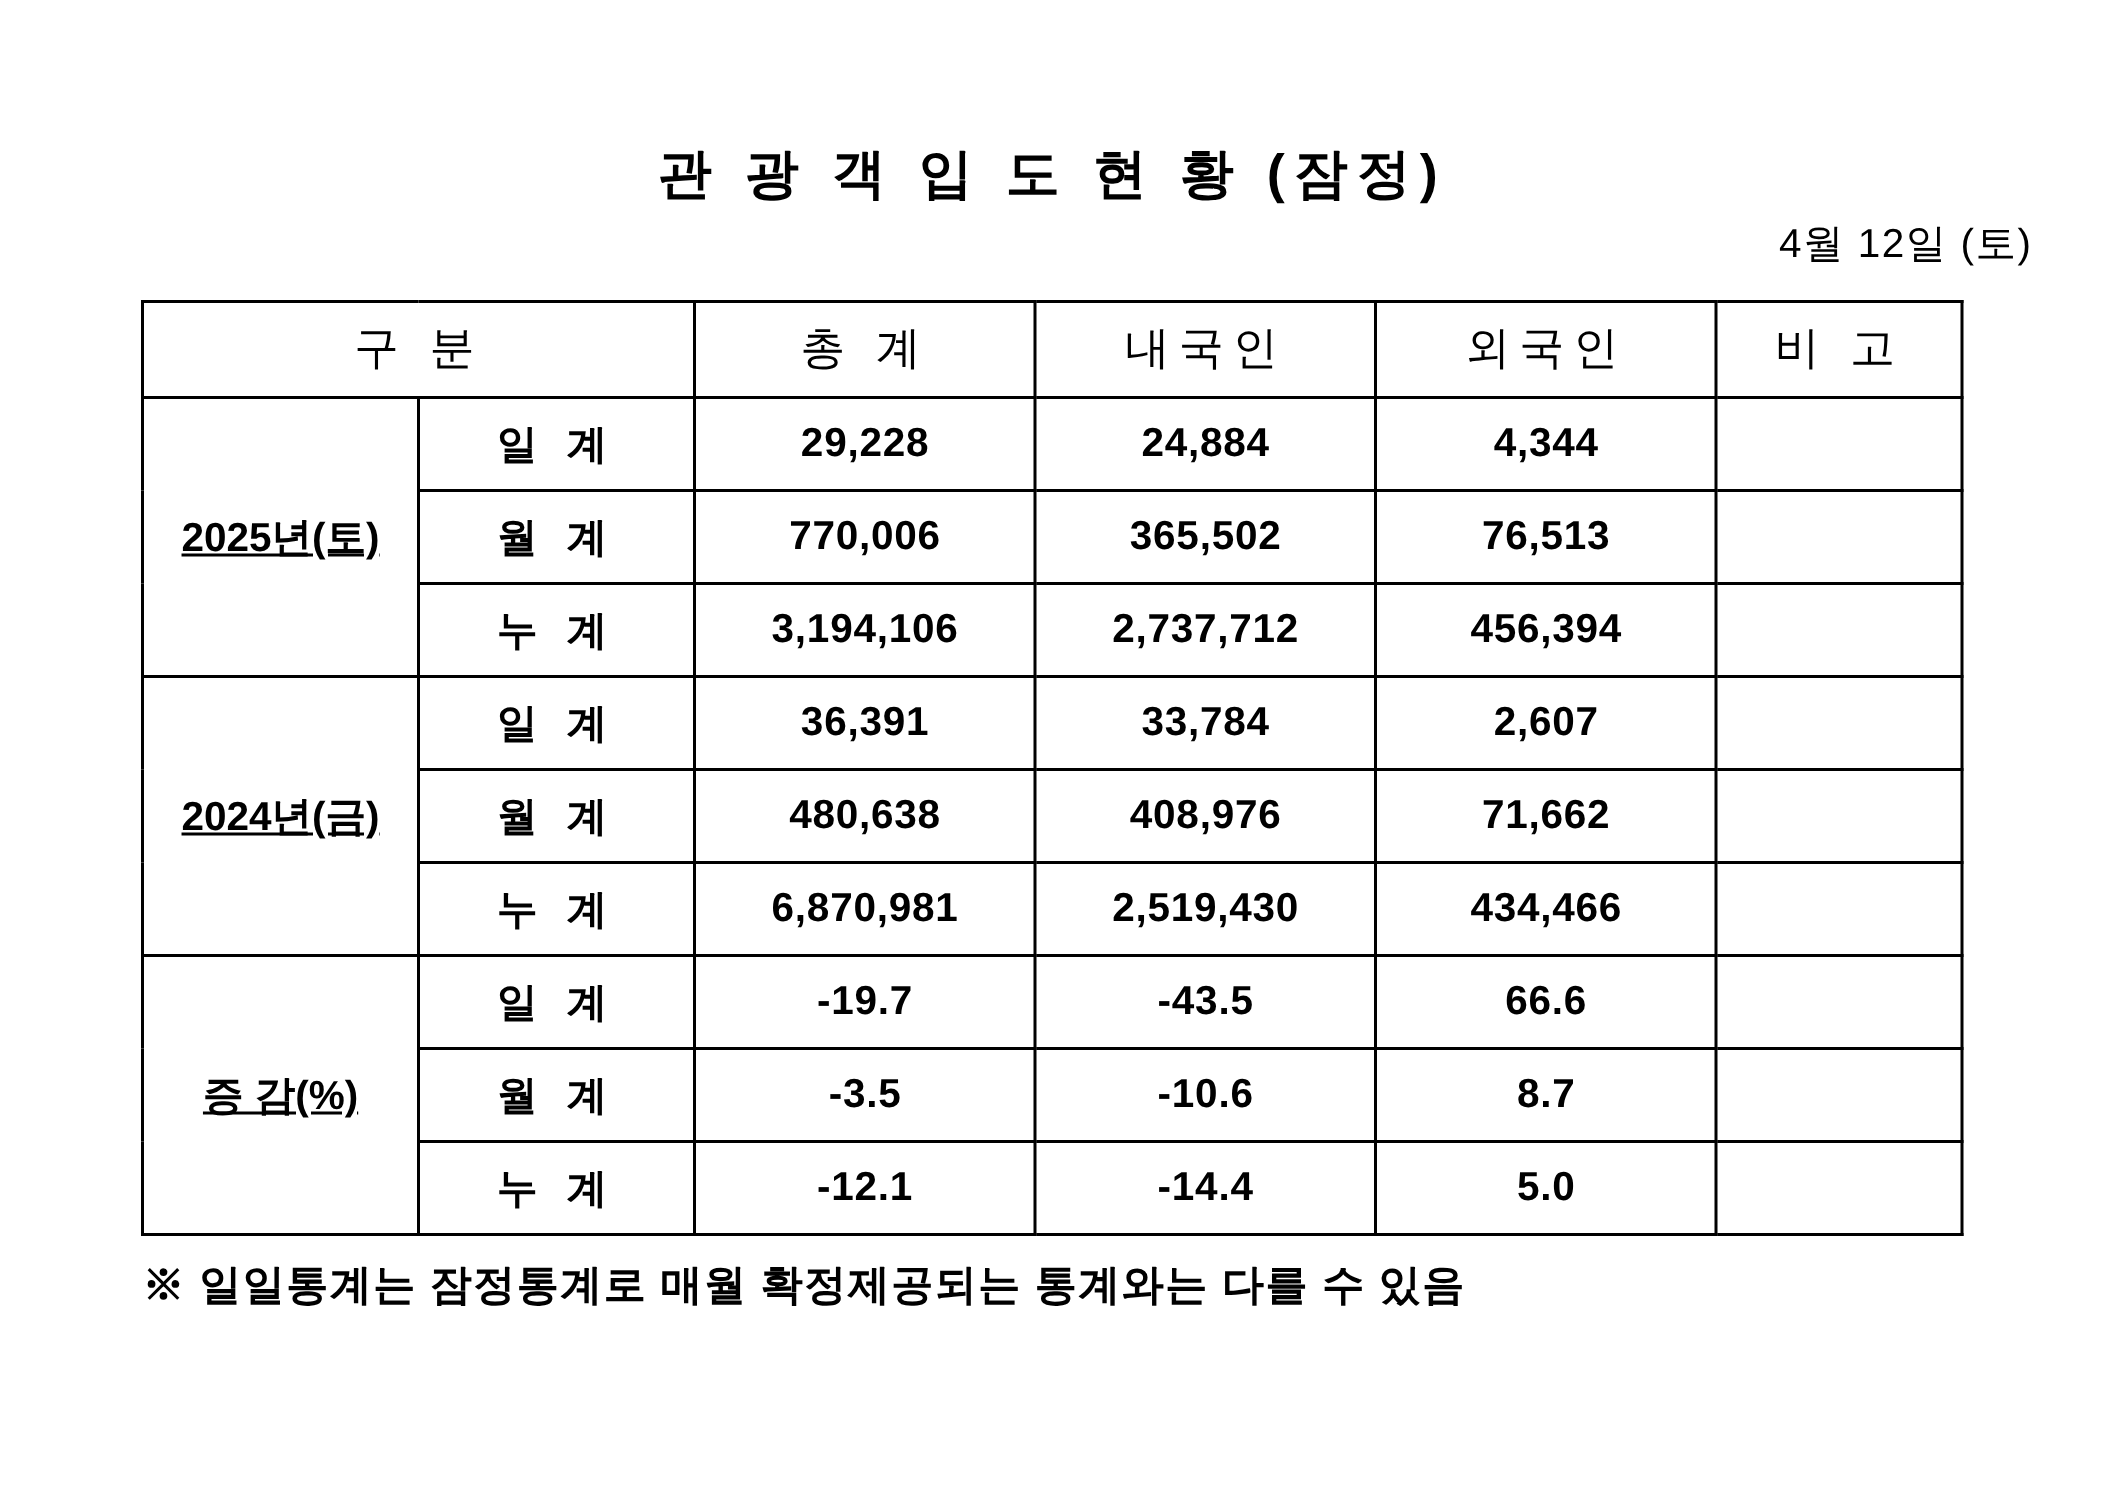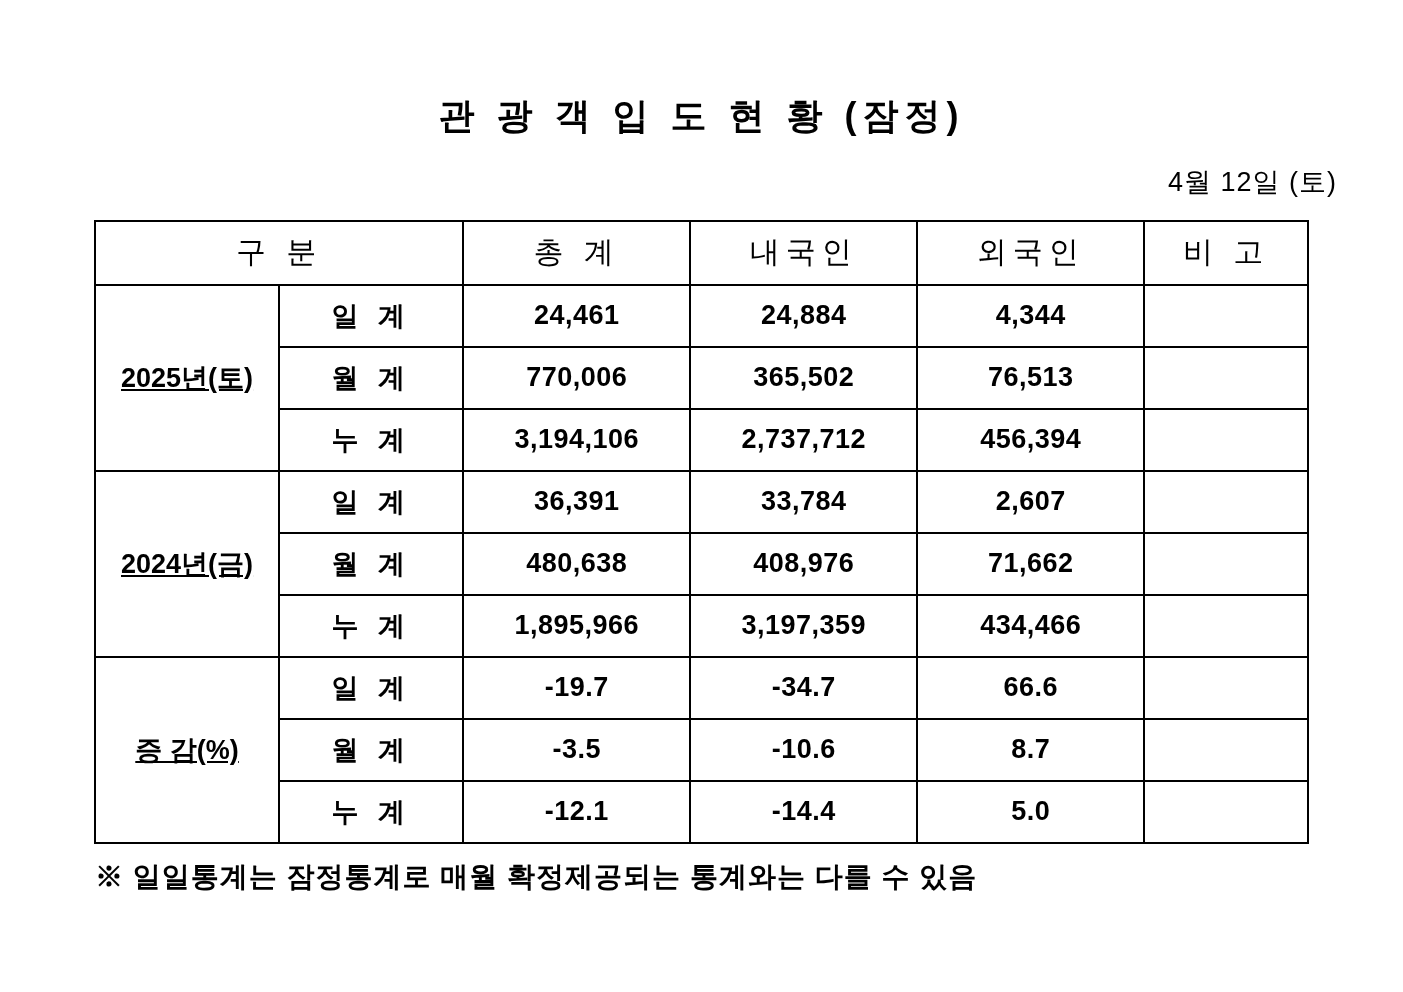--- a/index.html
+++ b/index.html
@@ -25,22 +25,22 @@
     font-size: 36px;
     font-weight: bold;
     letter-spacing: 6px;
     margin-top: 96px;
     line-height: 1.1;
     white-space: nowrap;
   }
   .date-line {
     text-align: right;
     font-size: 27px;
-    margin-top: 28px;
-    padding-right: 66px;
+    margin-top: 8px;
+    padding-right: 48px;
     letter-spacing: 1px;
   }
   table.stat {
     border-collapse: collapse;
     margin: 20px auto 0 auto;
     width: 1215px;
     table-layout: fixed;
   }
   table.stat td, table.stat th {
     border: 2px solid #000000;
@@ -116,21 +116,21 @@
         <th>내국인</th>
         <th>외국인</th>
         <th>비  고</th>
       </tr>
     </thead>
     <tbody>
 
       <tr>
         <td class="group-label" rowspan="3">2025년(토)</td>
         <td class="row-label">일 계</td>
-        <td class="num">24,461</td>
+        <td class="num">29,228</td>
         <td class="num">24,884</td>
         <td class="num">4,344</td>
         <td class="remark"></td>
       </tr>
       <tr>
         <td class="row-label">월 계</td>
         <td class="num">770,006</td>
         <td class="num">365,502</td>
         <td class="num">76,513</td>
         <td class="remark"></td>
@@ -153,31 +153,31 @@
       </tr>
       <tr>
         <td class="row-label">월 계</td>
         <td class="num">480,638</td>
         <td class="num">408,976</td>
         <td class="num">71,662</td>
         <td class="remark"></td>
       </tr>
       <tr>
         <td class="row-label">누 계</td>
-        <td class="num">1,895,966</td>
-        <td class="num">3,197,359</td>
+        <td class="num">6,870,981</td>
+        <td class="num">2,519,430</td>
         <td class="num">434,466</td>
         <td class="remark"></td>
       </tr>
 
       <tr class="thick-top">
         <td class="group-label" rowspan="3">증 감(%)</td>
         <td class="row-label">일 계</td>
         <td class="num">-19.7</td>
-        <td class="num">-34.7</td>
+        <td class="num">-43.5</td>
         <td class="num">66.6</td>
         <td class="remark"></td>
       </tr>
       <tr>
         <td class="row-label">월 계</td>
         <td class="num">-3.5</td>
         <td class="num">-10.6</td>
         <td class="num">8.7</td>
         <td class="remark"></td>
       </tr>

